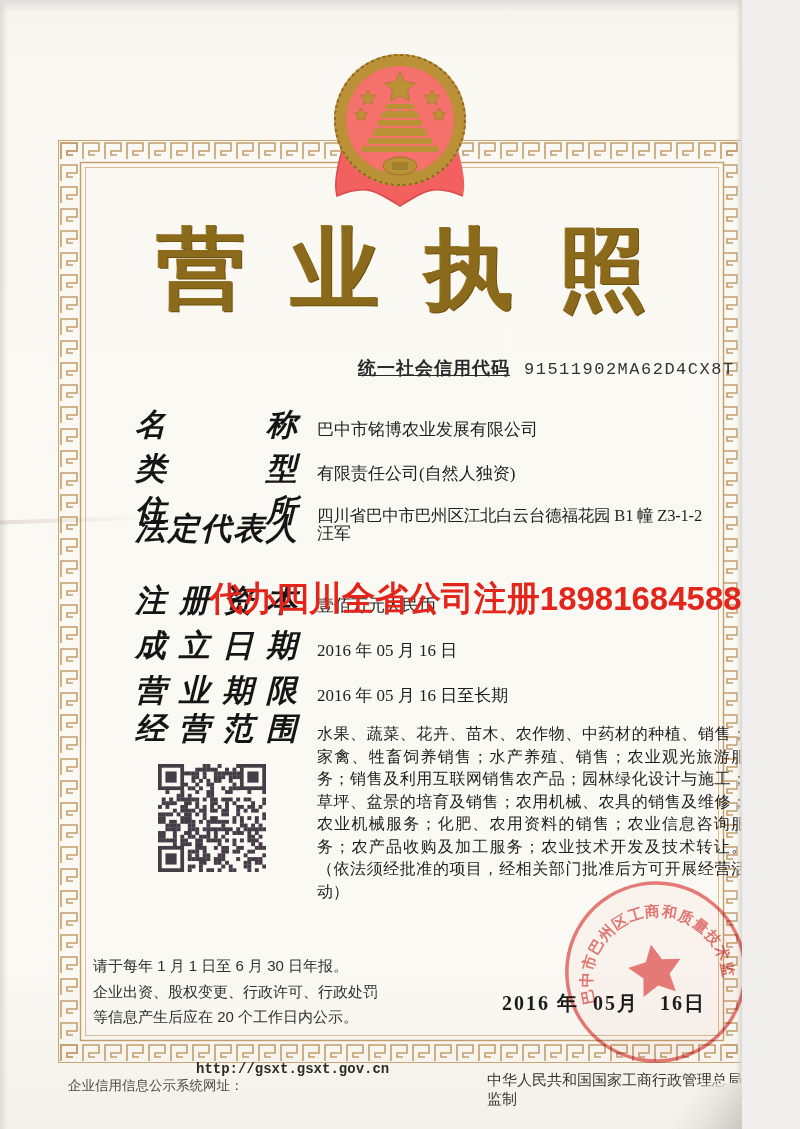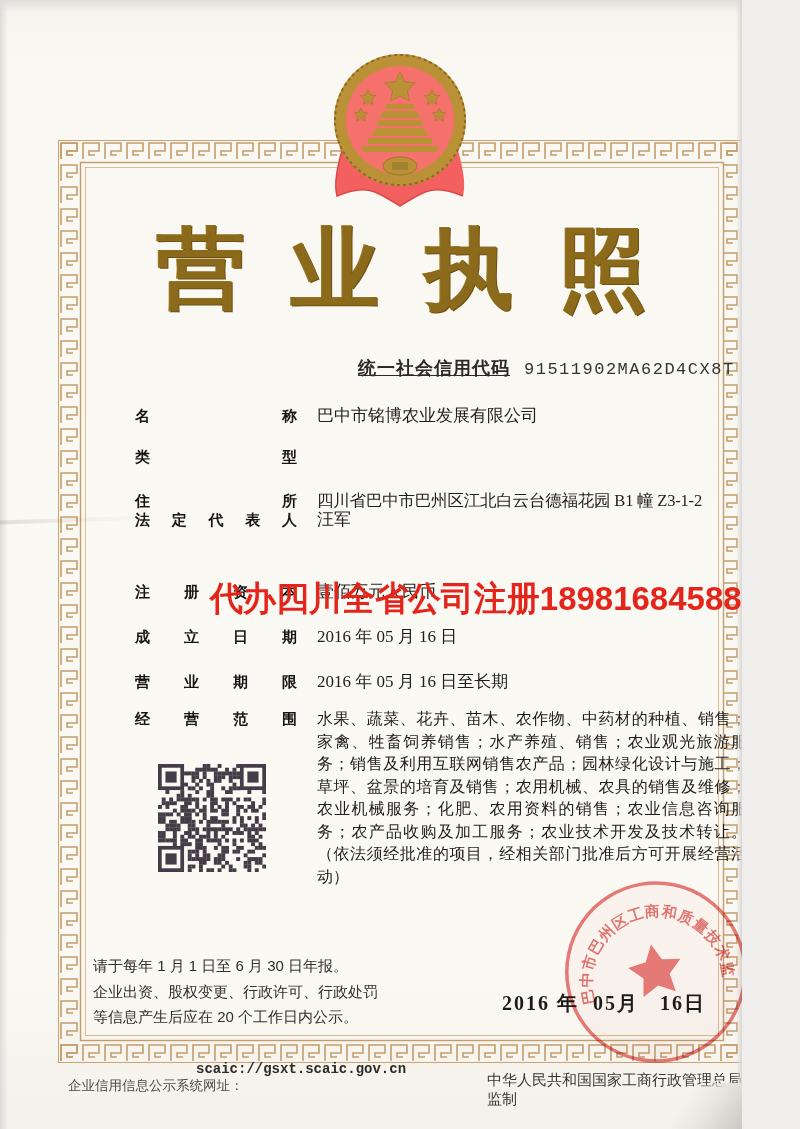--- a/index.html
+++ b/index.html
@@ -31,23 +31,23 @@
     font-family:"Liberation Sans", sans-serif; white-space:nowrap;
   }
   .credit-row { position:absolute; left:358px; top:356px; white-space:nowrap; }
   .credit-label { font-family:"Liberation Serif", serif; font-weight:bold;
     font-size:18px; color:#2a2a2a; letter-spacing:1px;text-decoration:underline; }
   .credit-value { font-family:"Liberation Mono", monospace; font-size:17px;
     color:#333; letter-spacing:1.5px; margin-left:14px; }
 
   .fields { position:absolute; left:135px; top:0; width:610px; }
   .frow { position:absolute; display:flex; align-items:baseline; }
-  .flabel { width:162px; font-size:15px; font-weight:bold; color:#151515;
+  .flabel { width:162px; font-size:31px; font-weight:bold; color:#151515;
     text-align:justify; text-align-last:justify; flex:0 0 162px;
-    font-family:"Liberation Sans", sans-serif; }
+    font-family:"Liberation Sans", sans-serif;font-style:italic; }
   .fvalue { margin-left:20px; font-family:"Liberation Serif", serif;
     font-weight:normal; font-size:17px; color:#1e1e1e; white-space:nowrap; }
   .fvalue.small { font-size:16.5px; letter-spacing:-0.2px; }
   .fvalue.scope { white-space:normal; width:430px; font-size:16px;
     line-height:22.5px; text-align:justify; }
 
   .watermark { position:absolute; left:210px; top:576px; z-index:6;
     font-size:34px; font-weight:bold; color:#e3251b; white-space:nowrap;
     transform:scaleX(.97); transform-origin:left;
     font-family:"Liberation Sans", sans-serif; }
@@ -124,20 +124,21 @@
     <span class="credit-label">统一社会信用代码</span><span class="credit-value">91511902MA62D4CX8T</span>
   </div>
 
   <div class="fields">
     <div class="frow" style="top:404px">
       <div class="flabel">名称</div>
       <div class="fvalue">巴中市铭博农业发展有限公司</div>
     </div>
     <div class="frow" style="top:448px">
       <div class="flabel">类型</div>
+      <div class="fvalue">有限责任公司(自然人独资)</div>
     </div>
     <div class="frow" style="top:490px">
       <div class="flabel">住所</div>
       <div class="fvalue small">四川省巴中市巴州区江北白云台德福花园 B1 幢 Z3-1-2</div>
     </div>
     <div class="frow" style="top:508px">
       <div class="flabel">法定代表人</div>
       <div class="fvalue">汪军</div>
     </div>
     <div class="frow" style="top:580px">
@@ -517,21 +518,21 @@
       </text>
     </g>
   </svg>
 
   <div class="notice">
     <div>请于每年 1 月 1 日至 6 月 30 日年报。</div>
     <div>企业出资、股权变更、行政许可、行政处罚</div>
     <div>等信息产生后应在 20 个工作日内公示。</div>
   </div>
 
-  <div class="footer-url">scaic://gsxt.scaic.gov.cn</div>
+  <div class="footer-url">http://gsxt.gsxt.gov.cn</div>
   <div class="footer-sys">企业信用信息公示系统网址：</div>
   <div class="footer-issuer">中华人民共和国国家工商行政管理总局监制</div>
 
   <div class="scan-left"></div>
   <div class="scan-right"></div>
   <div class="crease"></div>
   <div class="corner-curl"></div>
 </div>
 
 </body></html>

